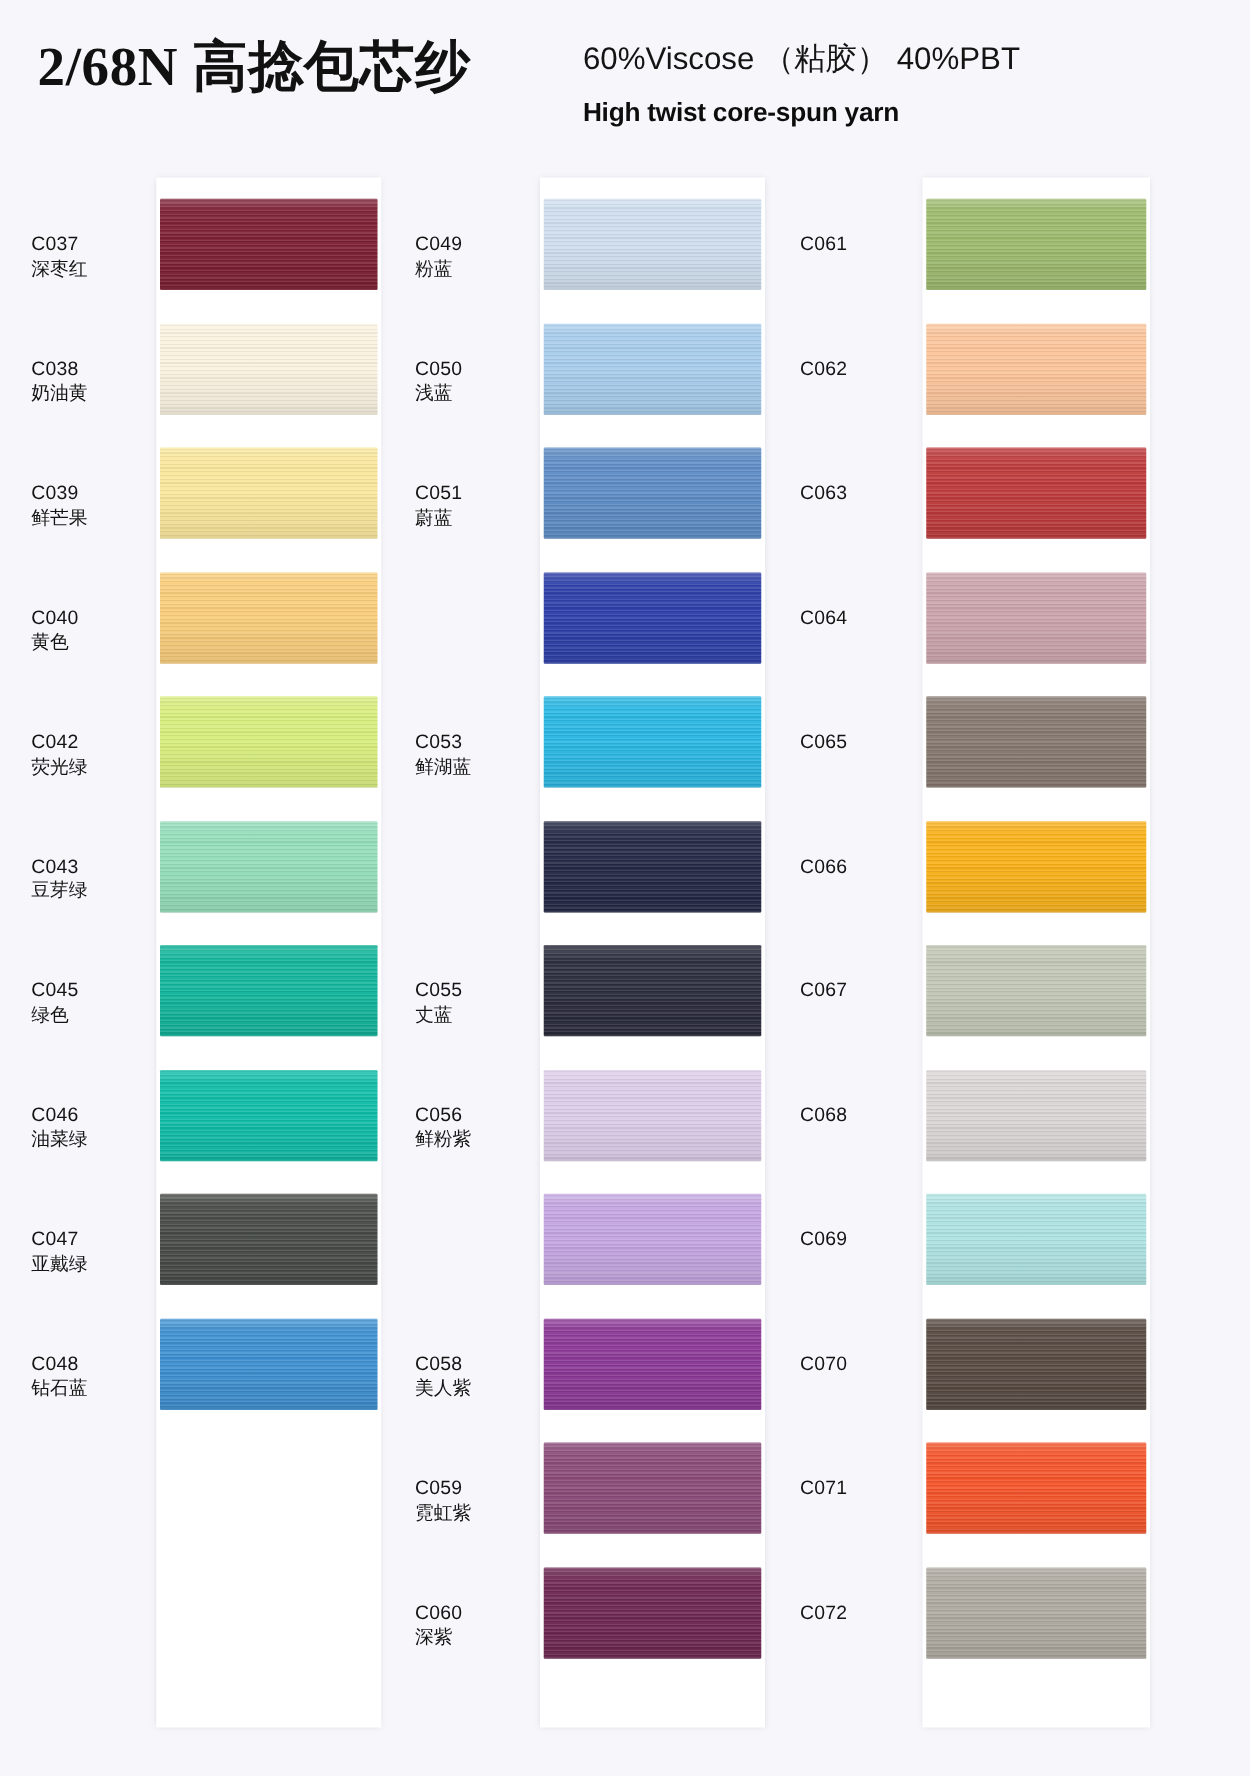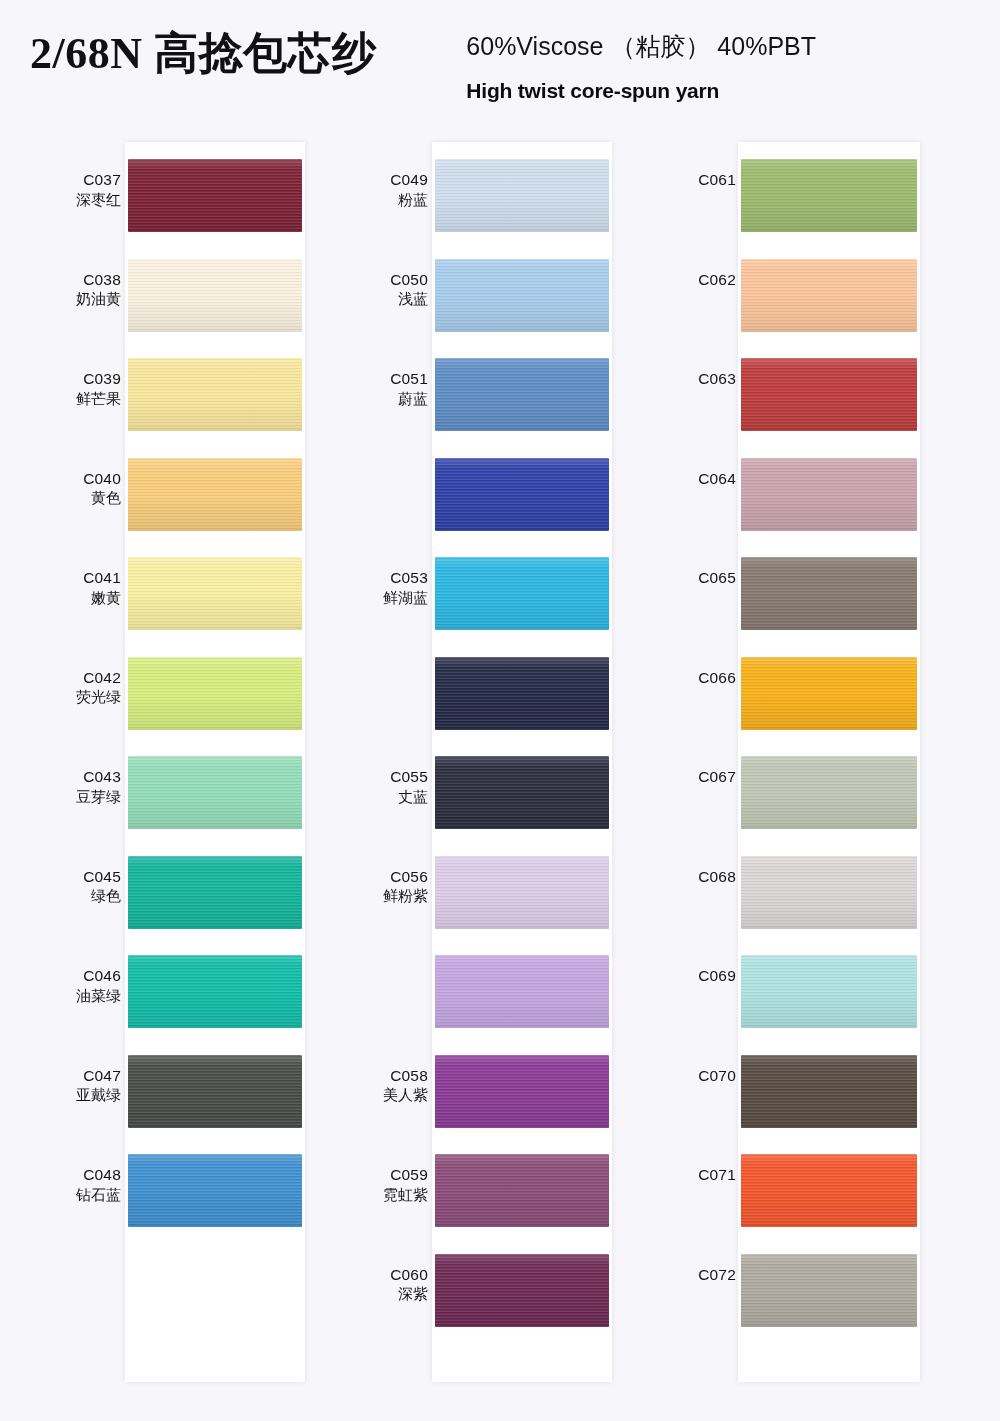--- a/index.html
+++ b/index.html
@@ -92,23 +92,23 @@
   }
   .row {
     position: relative;
     height: 99.5px;
     width: 290px;
   }
 
   .labels {
     position: absolute;
     left: 0;
-    top: 0;
+    top: 16px;
     width: 96px;
-    text-align: right;
+    text-align: left;
     padding-top: 28px;
   }
   .code {
     font-size: 15.5px;
     color: #141414;
     line-height: 1.28;
     letter-spacing: 0.2px;
     white-space: nowrap;
   }
   .cname {
@@ -212,29 +212,20 @@
             <div class="labels">
               <div class="code">C040</div>
               <div class="cname">黄色</div>
             </div>
             <div class="swatch-wrap">
               <div class="swatch" style="background: rgb(249, 205, 123);"></div>
             </div>
           </div>
           <div class="row">
             <div class="labels">
-              <div class="code">C041</div>
-              <div class="cname">嫩黄</div>
-            </div>
-            <div class="swatch-wrap">
-              <div class="swatch" style="background: rgb(249, 239, 161);"></div>
-            </div>
-          </div>
-          <div class="row">
-            <div class="labels">
               <div class="code">C042</div>
               <div class="cname">荧光绿</div>
             </div>
             <div class="swatch-wrap">
               <div class="swatch" style="background: rgb(215, 237, 125);"></div>
             </div>
           </div>
           <div class="row">
             <div class="labels">
               <div class="code">C043</div>

